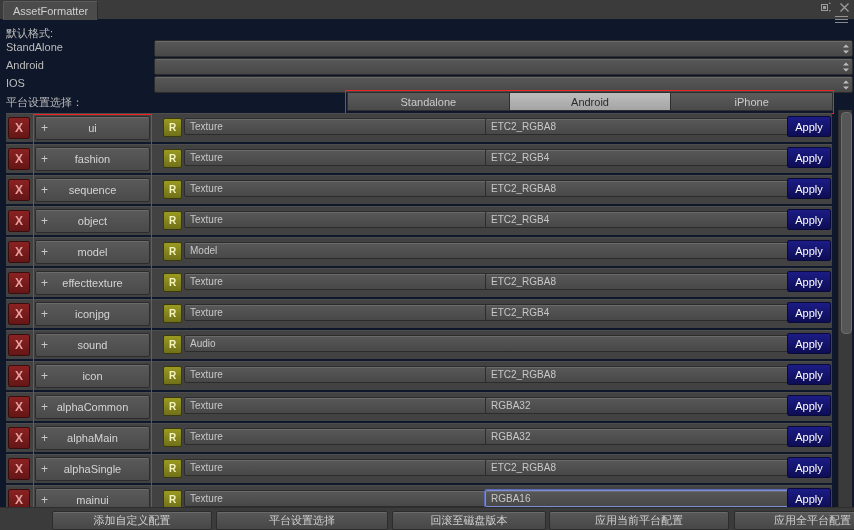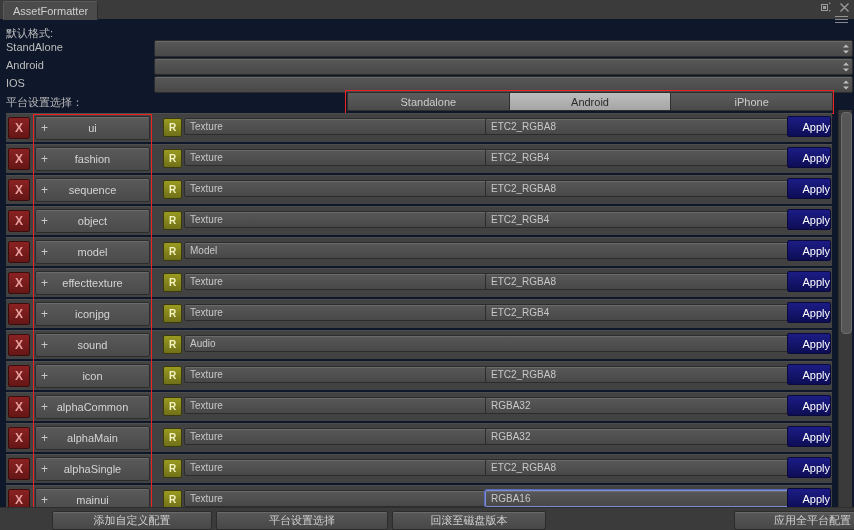--- a/index.html
+++ b/index.html
@@ -83,21 +83,21 @@
     border:1px solid #3a3a0d;border-radius:2px;
     display:flex;align-items:center;justify-content:center;
     color:#f3f3c0;font-size:10px;font-weight:bold;line-height:1;
   }
   .typefield{position:absolute;left:184px;top:5px;height:15px;}
   .fmtfield{position:absolute;top:5px;height:15px;}
   .applybtn{
     position:absolute;left:787px;top:3px;width:42px;height:19px;
     background:linear-gradient(#1c1c86,#0d0d55);
     border:1px solid #0a0a3a;border-radius:2px;
-    display:flex;align-items:center;justify-content:flex-end;
+    display:flex;align-items:center;justify-content:center;
     color:#ffffff;font-size:11px;
   }
 
   
   .vscroll{position:absolute;right:2px;top:110px;width:13px;height:404px;background:#3a3a3a;border-left:1px solid #2e2e2e;}
   .vthumb{position:absolute;left:2px;top:2px;width:9px;height:220px;background:#565656;border:1px solid #6d6d6d;border-radius:4px;}
   .vcap{position:absolute;right:2px;bottom:2px;width:13px;height:13px;background:#4a4a4a;border:1px solid #2e2e2e;
         display:flex;align-items:center;justify-content:center;}
   .vcap b{width:0;height:0;border-left:3px solid transparent;border-right:3px solid transparent;border-top:4px solid #c0c0c0;}
 
@@ -576,18 +576,21 @@
   <div class="bottombar" id="bottombar">
       <div class="btmbtn" style="left: 8px; width: 158px;">
         <span>添加自定义配置</span>
       </div>
       <div class="btmbtn" style="left: 172px; width: 170px;">
         <span>平台设置选择</span>
       </div>
       <div class="btmbtn" style="left: 348px; width: 152px;">
         <span>回滚至磁盘版本</span>
       </div>
+      <div class="btmbtn" style="left: 505px; width: 178px;">
+        <span>应用当前平台配置</span>
+      </div>
       <div class="btmbtn" style="left: 690px; width: 155px;">
         <span>应用全平台配置</span>
       </div>
     </div>
 
 </div>
 
 </body></html>

